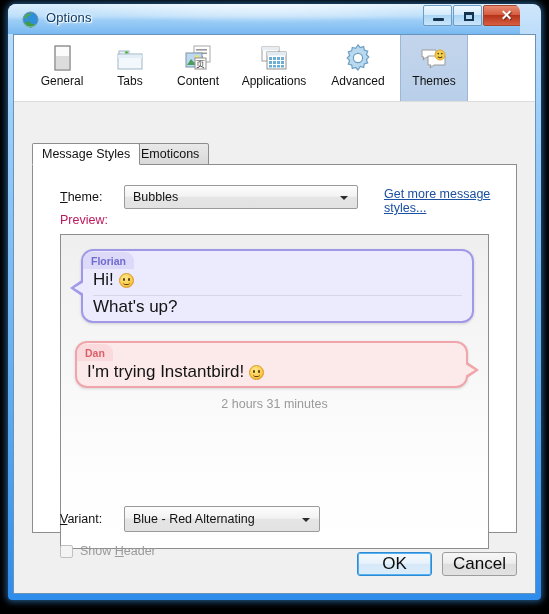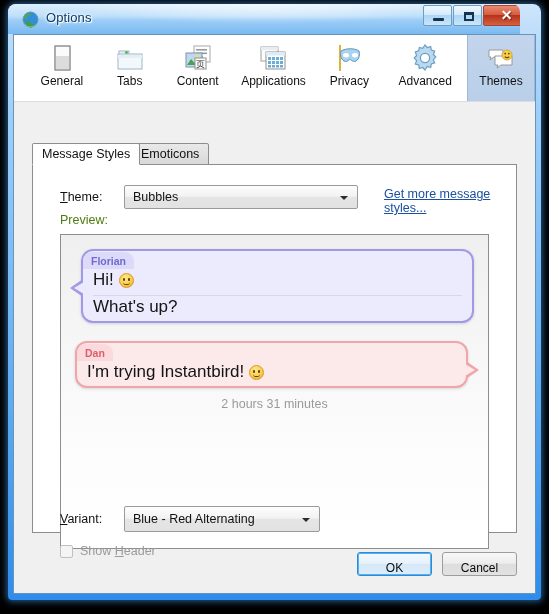--- a/index.html
+++ b/index.html
@@ -149,21 +149,21 @@
     width: 0; height: 0;
     border-left: 4px solid transparent; border-right: 4px solid transparent;
     border-top: 4px solid #2b2b2b;
   }
   #theme-combo { left: 64px; width: 234px; }
   #get-more-link {
     position: absolute; left: 324px; top: 2px;
     font-size: 12.5px; color: #1b4fa0; text-decoration: underline;
     cursor: pointer;
   }
-  #preview-label { position: absolute; left: 27px; top: 48px; font-size: 12.5px; color: #4d7c0f; }
+  #preview-label { position: absolute; left: 27px; top: 48px; font-size: 12.5px; color: #be185d; }
 
   
   #preview-pane {
     position: absolute; left: 27px; top: 69px; right: 27px; height: 315px;
     border: 1px solid #8d8d8d;
     background: linear-gradient(to bottom, #efefef 0%, #f7f7f7 40%, #fdfdfd 72%, #ffffff 100%);
     overflow: hidden;
   }
 
   
@@ -263,22 +263,22 @@
   }
   #showheader-label { font-size: 12.5px; color: #9a9a9a; }
 
   
   #dialog-buttons {
     position: absolute; right: 18px; bottom: 17px;
     display: flex; gap: 10px;
   }
   .dlgbtn {
     width: 75px; height: 24px;
-    font-size: 12px; color: #0b0b0b;
-    display: flex; align-items: flex-end; justify-content: center;
+    font-size: 17px; color: #0b0b0b;
+    display: flex; align-items: center; justify-content: center;
     border: 1px solid #9d9d9d; border-radius: 3px;
     background: linear-gradient(to bottom, #f7f7f7 0%, #ededed 47%, #dddddd 50%, #e2e2e2 100%);
     cursor: default;
   }
   .dlgbtn.default {
     border-color: #2c8bd4;
     box-shadow: 0 0 0 1px #57b0ef inset;
     background: linear-gradient(to bottom, #f3f9fd 0%, #e8f2fb 47%, #d6e8f8 50%, #dceefb 100%);
   }
 </style>
@@ -376,31 +376,20 @@
               <rect x="11" y="23" width="3" height="2.5"></rect>
                 <rect x="15" y="23" width="3" height="2.5"></rect>
               <rect x="19" y="23" width="3" height="2.5"></rect>
                 <rect x="23" y="23" width="3" height="2.5"></rect>
             </g>
           </svg>
         </div>
         <div class="tb-label">Applications</div>
       </div>
 
-      <div class="tb-item">
-        <div class="tb-icon">
-          <svg width="32" height="32" viewBox="0 0 32 32">
-            <rect x="6" y="3" width="2" height="26" fill="#e0b23d"></rect>
-            <path d="M8 9c5-3 14-3 18 0 1 3 .5 8-3 10-2.5 1.4-4.5-.6-6-1.8-1.5 1.2-3.5 3.2-6 1.8-3.5-2-4-7-3-10z" fill="#a9d3ee" stroke="#5f93bb" stroke-width="1"></path>
-            <ellipse cx="13" cy="13.3" rx="3" ry="2.2" fill="#ffffff"></ellipse>
-            <ellipse cx="22" cy="13.3" rx="3" ry="2.2" fill="#ffffff"></ellipse>
-          </svg>
-        </div>
-        <div class="tb-label">Privacy</div>
-      </div>
 
       <div class="tb-item wide">
         <div class="tb-icon">
           <svg width="32" height="32" viewBox="0 0 32 32">
             <path d="M16 3l2.3 2.6 3.4-1 .6 3.5 3.4 1.1-1.3 3.3 2.4 2.6-2.4 2.5 1.3 3.3-3.4 1.1-.6 3.5-3.4-1L16 28l-2.3-2.5-3.4 1-.6-3.5L6.3 22l1.3-3.3L5.2 16l2.4-2.5L6.3 10l3.4-1.1.6-3.5 3.4 1z" fill="#b9d9ef" stroke="#6c9ec4" stroke-width="1.2"></path>
             <circle cx="16" cy="16" r="4.6" fill="#ffffff" stroke="#6c9ec4" stroke-width="1.2"></circle>
           </svg>
         </div>
         <div class="tb-label">Advanced</div>
       </div>

